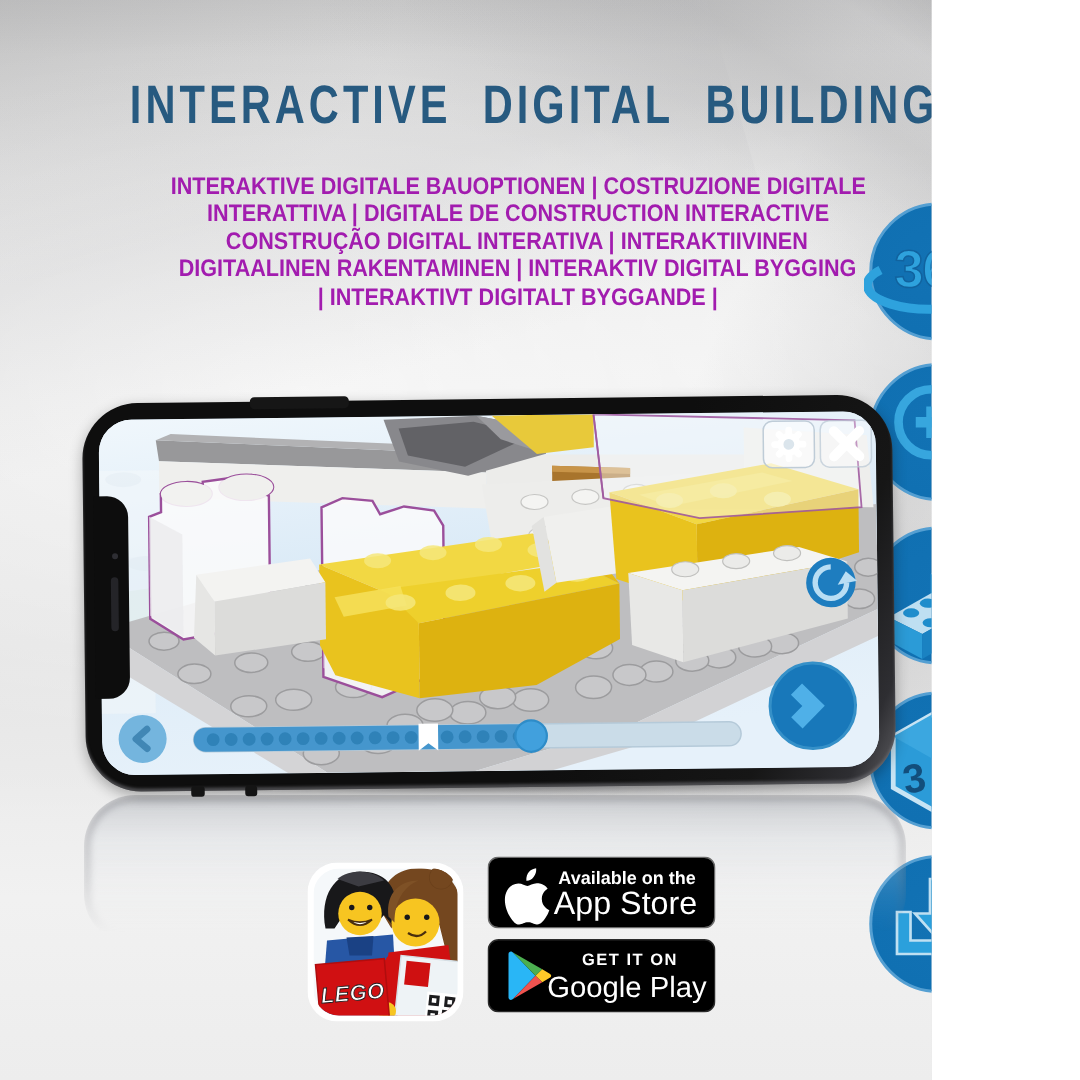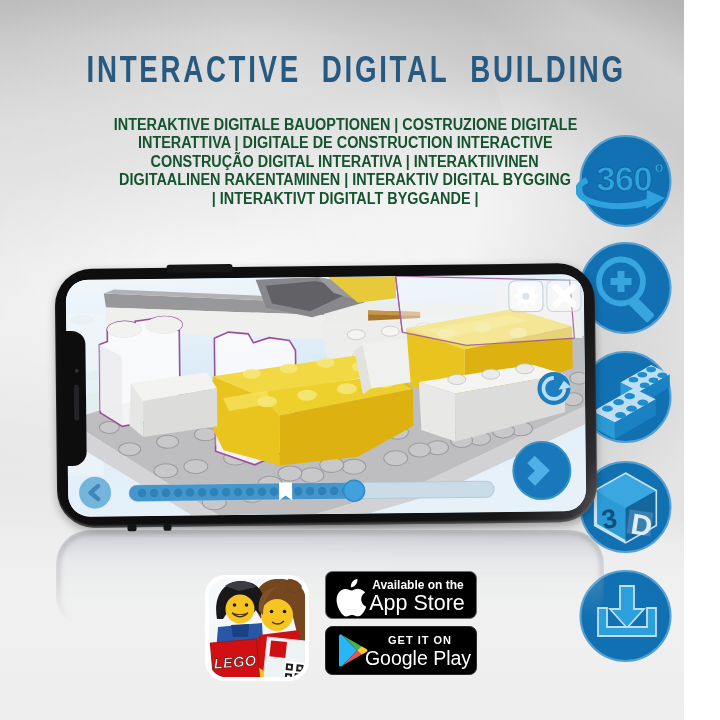--- a/index.html
+++ b/index.html
@@ -1,17 +1,17 @@
 <!DOCTYPE html>
 <html><head>
 <meta charset="utf-8">
 <style>
   html,body{margin:0;padding:0;}
   body{width:720px;height:720px;overflow:hidden;font-family:"Liberation Sans",sans-serif;}
-  #stage{position:absolute;left:0;top:0;width:684px;height:720px;overflow:hidden;
+  #stage{position:absolute;left:0;top:0;width:621px;height:720px;overflow:hidden;
     background:#e3e3e3;}
   .abs{position:absolute;}
 </style>
 </head>
 <body>
 <div id="stage">
 
 <div class="abs" id="bg" style="left:0;top:0;width:720px;height:720px;
   background:
     linear-gradient(180deg, rgba(140,140,142,0.14) 0%, rgba(140,140,142,0) 5%),
@@ -29,21 +29,21 @@
 
 <div class="abs" id="floor" style="left:0;top:518px;width:720px;height:202px;
   background:linear-gradient(180deg, rgba(234,234,234,0) 0%, rgba(238,238,238,0.9) 14%, #f1f1f1 40%, #ededed 100%);"></div>
 
 <div class="abs" id="title" style="left:-4px;top:49px;width:720px;text-align:center;">
   <span style="display:inline-block;transform:scaleX(0.77);transform-origin:50% 50%;
     font-size:36px;font-weight:bold;letter-spacing:3.5px;color:#275a80;white-space:nowrap;">INTERACTIVE&nbsp;&nbsp;DIGITAL&nbsp;&nbsp;BUILDING</span>
 </div>
 
 <div class="abs" id="subs" style="left:0;top:116px;width:690px;text-align:center;
-  font-size:16px;font-weight:bold;color:#14532d;line-height:18.4px;letter-spacing:0px;">
+  font-size:16px;font-weight:bold;color:#a21caf;line-height:18.4px;letter-spacing:0px;">
   <div><span style="display:inline-block;transform:scaleX(0.9);white-space:nowrap;">INTERAKTIVE DIGITALE BAUOPTIONEN | COSTRUZIONE DIGITALE</span></div>
   <div><span style="display:inline-block;transform:scaleX(0.9);white-space:nowrap;">INTERATTIVA | DIGITALE DE CONSTRUCTION INTERACTIVE</span></div>
   <div><span style="display:inline-block;transform:scaleX(0.9);white-space:nowrap;">CONSTRUÇÃO DIGITAL INTERATIVA | INTERAKTIIVINEN</span></div>
   <div><span style="display:inline-block;transform:scaleX(0.9);white-space:nowrap;">DIGITAALINEN RAKENTAMINEN | INTERAKTIV DIGITAL BYGGING</span></div>
   <div><span style="display:inline-block;transform:scaleX(0.9);white-space:nowrap;">| INTERAKTIVT DIGITALT BYGGANDE |</span></div>
 </div>
 
 <svg class="abs" style="left:576px;top:131px;" width="102" height="535" viewBox="0 0 102 535">
   <defs>
     <radialGradient id="circ" cx="0.5" cy="0.45" r="0.62">

